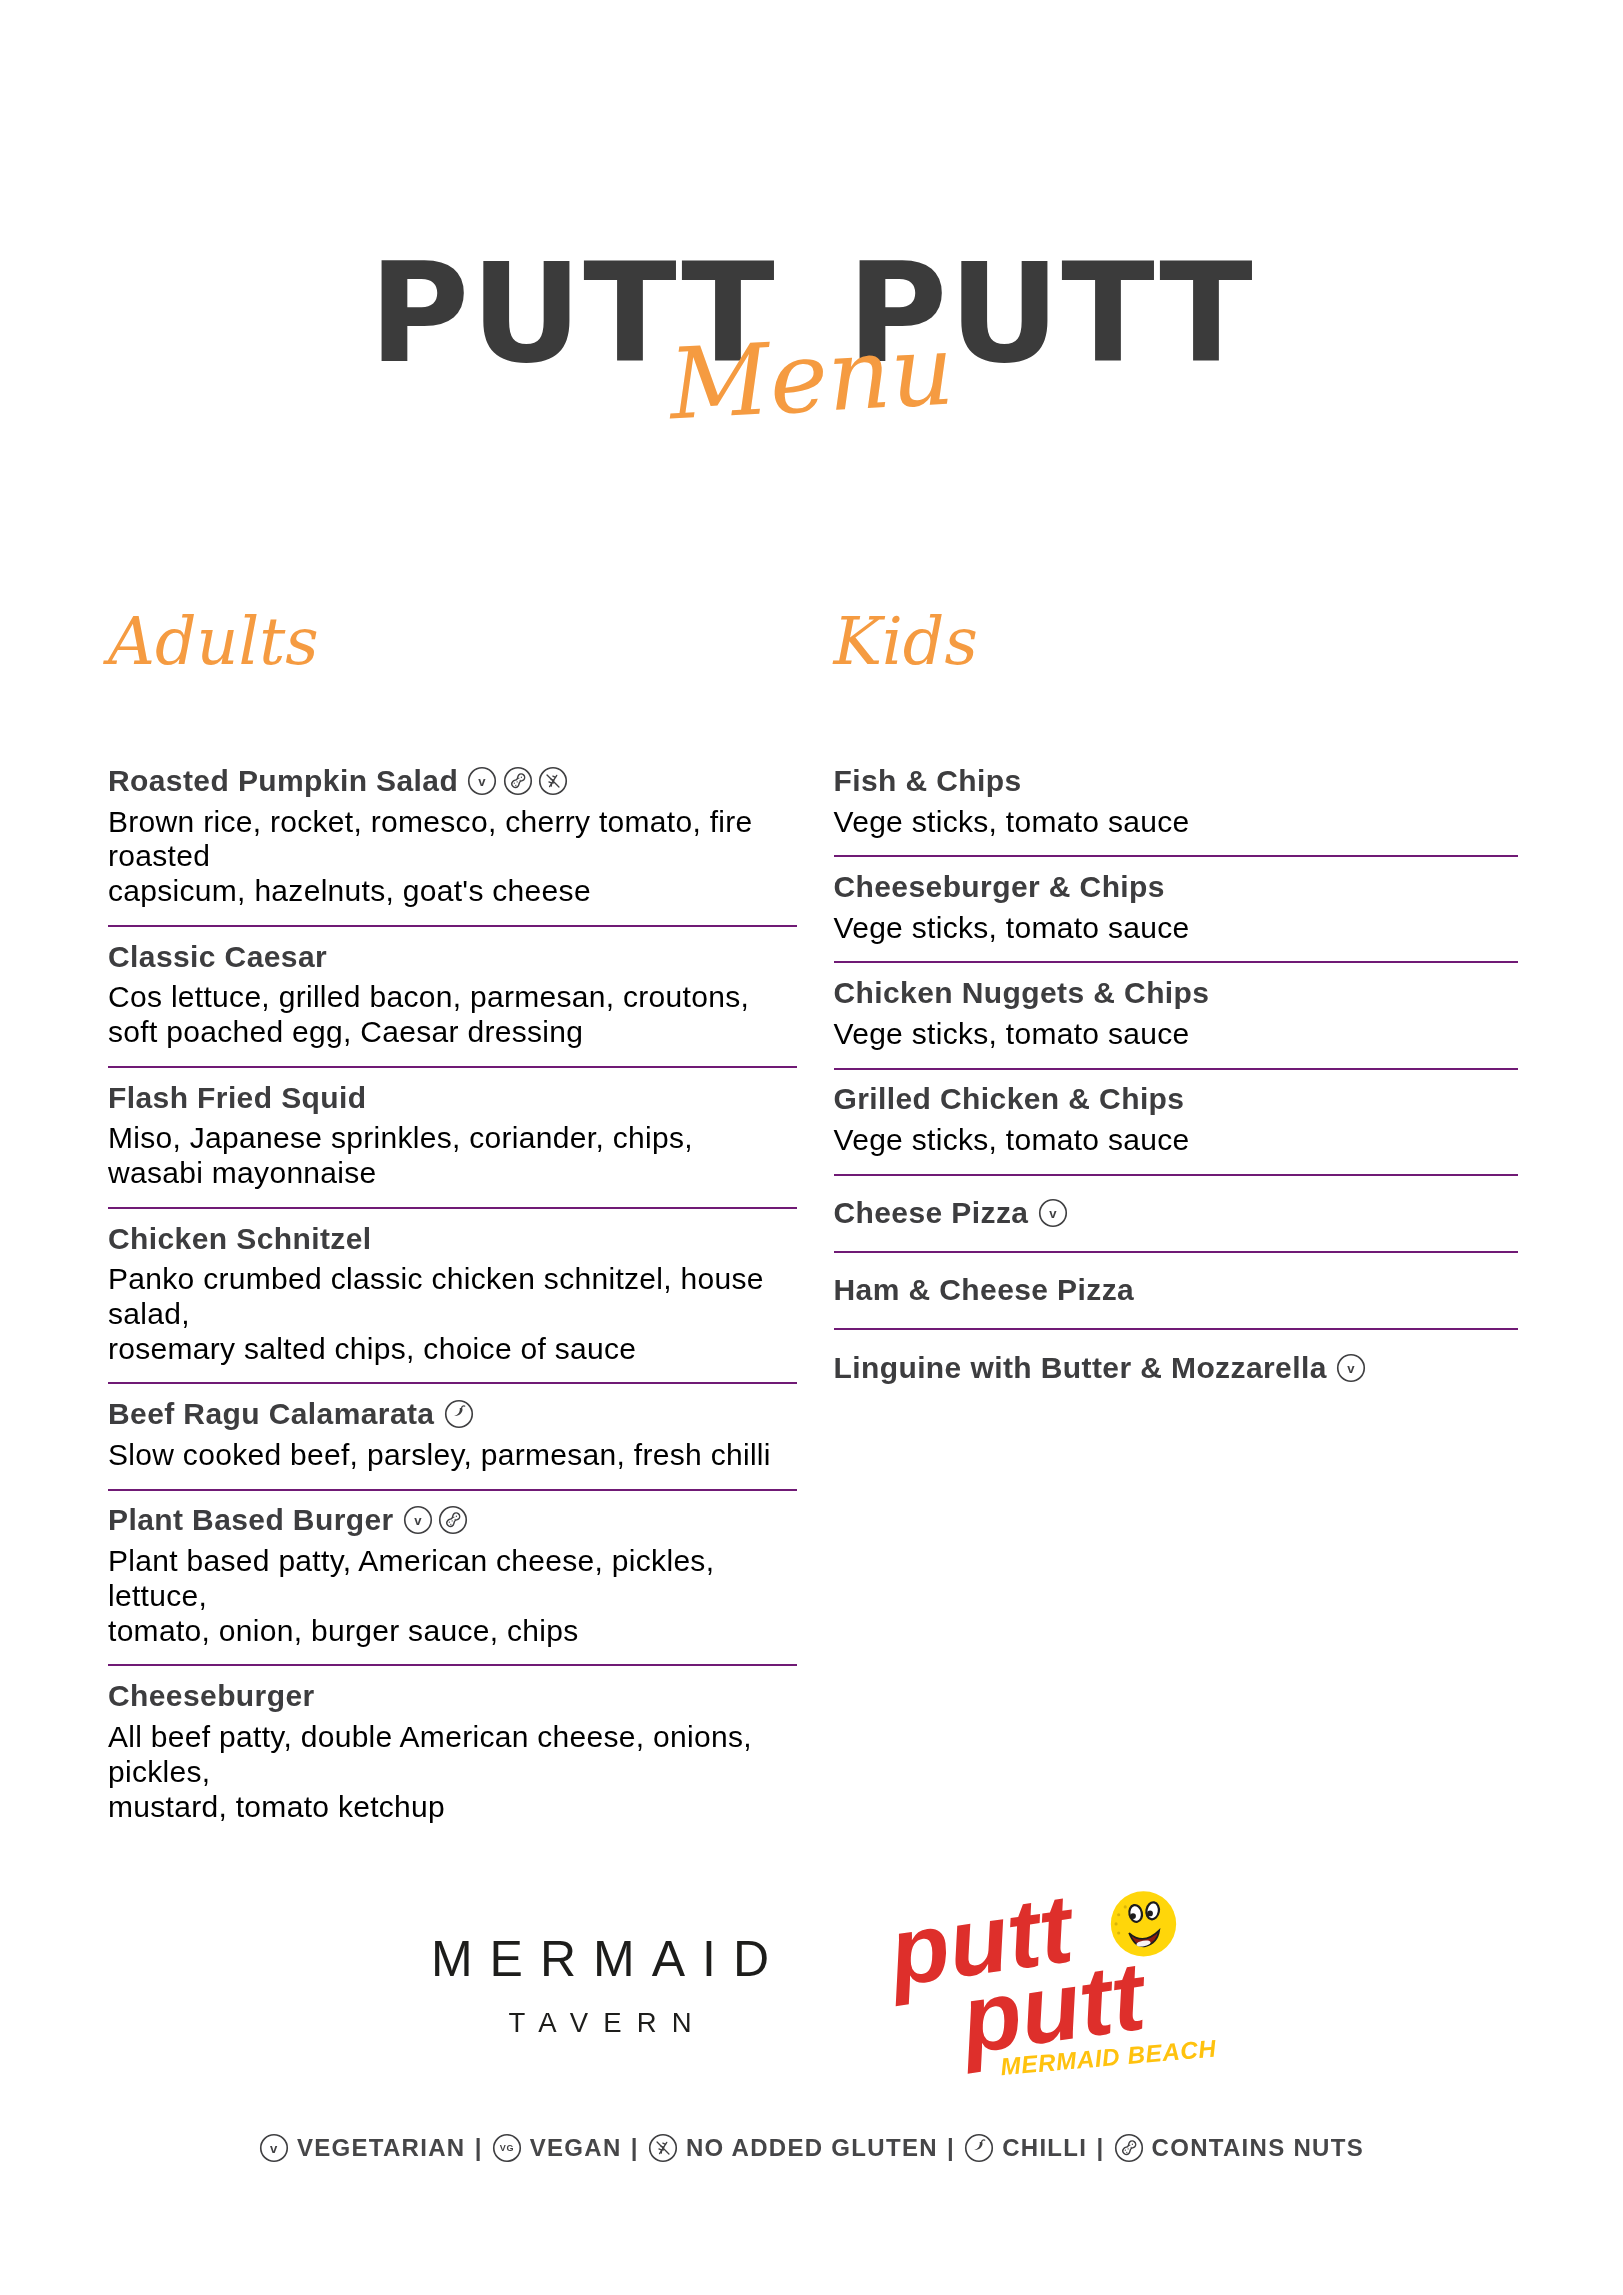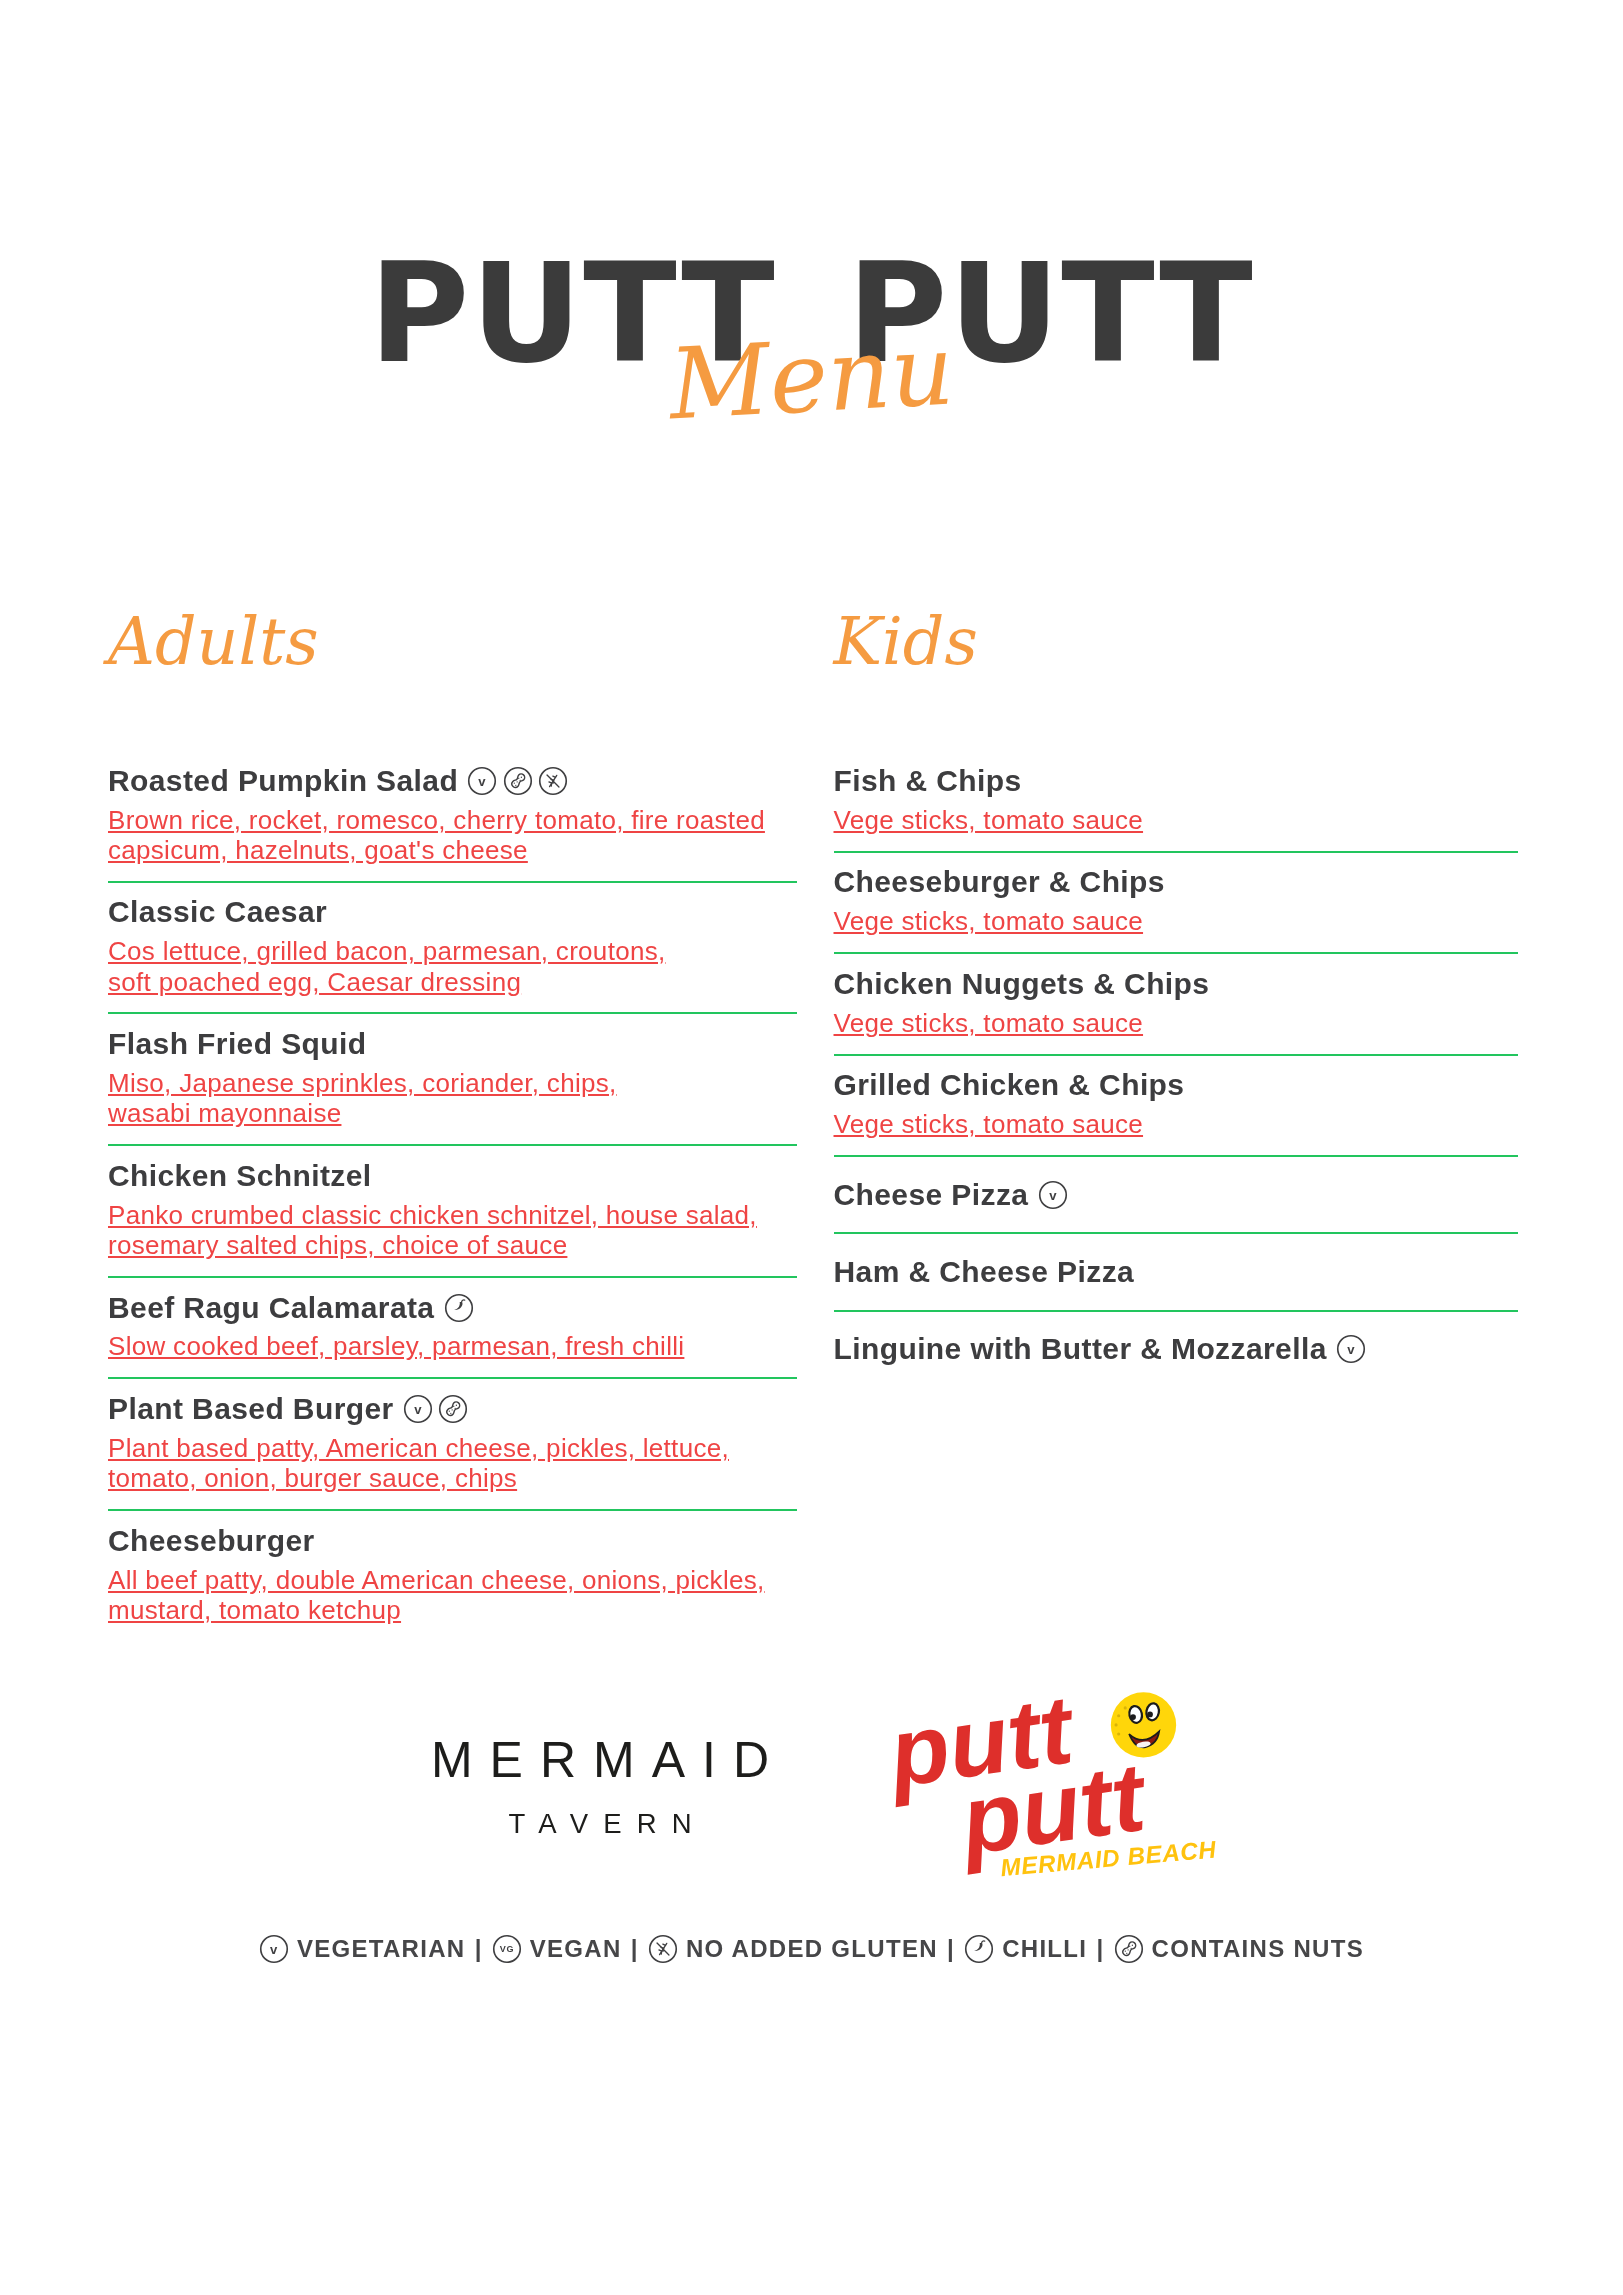--- a/index.html
+++ b/index.html
@@ -43,39 +43,38 @@
   .col-kids { width:685px; }
   .section-script {
     font-family:"DejaVu Serif", serif;
     font-style:italic;
     font-size:65px;
     line-height:1;
     color:#F59B41;
     margin-bottom:77px;
   }
 
-  .item { padding:11.8px 0 15.7px; border-bottom:2px solid #22c55e; }
+  .item { padding:11.8px 0 15.7px; border-bottom:2px solid #701a75; }
   .col .item:last-child { border-bottom:none; }
   .item.no-desc { padding:19.6px 0 19.6px; }
   .item-title-row { display:flex; align-items:center; gap:9.2px; }
   .item-title {
     font-size:30px;
     font-weight:bold;
     letter-spacing:0.4px;
     color:#3D3D3F;
     line-height:1.2;
   }
   .item-desc {
-    font-size:26px;
+    font-size:30px;
     line-height:1.16;
     letter-spacing:0.3px;
-    color:#ef4444;
+    color:#000000;
     margin-top:5.9px;
     white-space:pre-line;
-    text-decoration:underline;
   }
   .icons { display:inline-flex; align-items:center; gap:5.2px; }
   .diet-icon { width:30px; height:30px; color:#3F3F41; display:block; }
 
   
   .logos {
     display:flex; justify-content:center; align-items:center;
     gap:96px; margin-top:46px;
   }
   .tavern-logo { text-align:center; color:#1D1D1B; }

